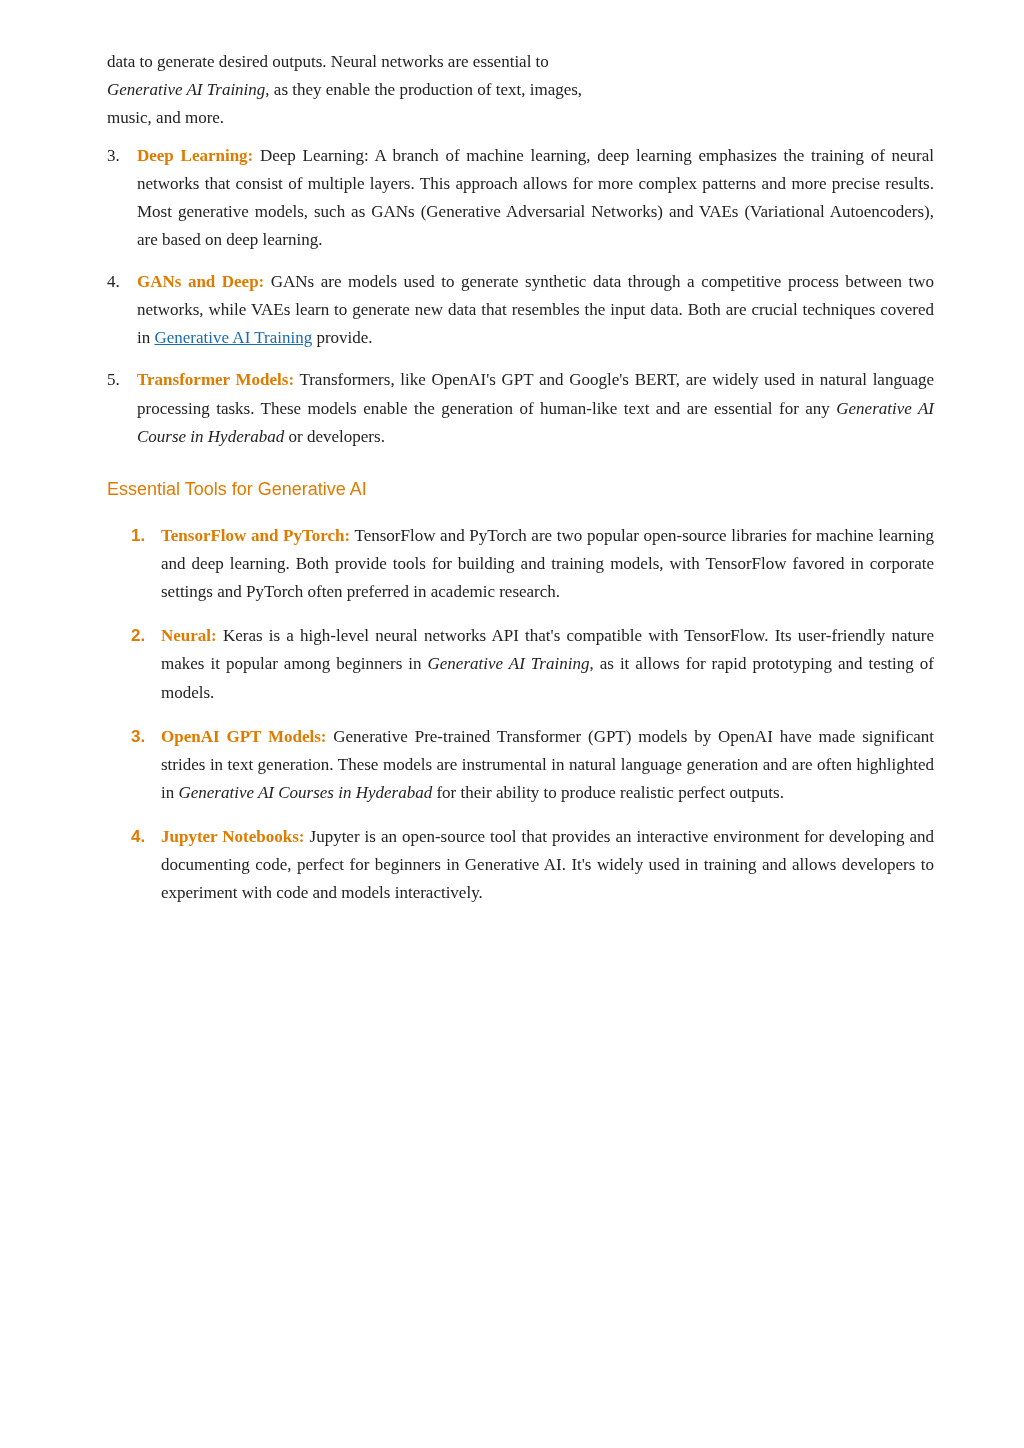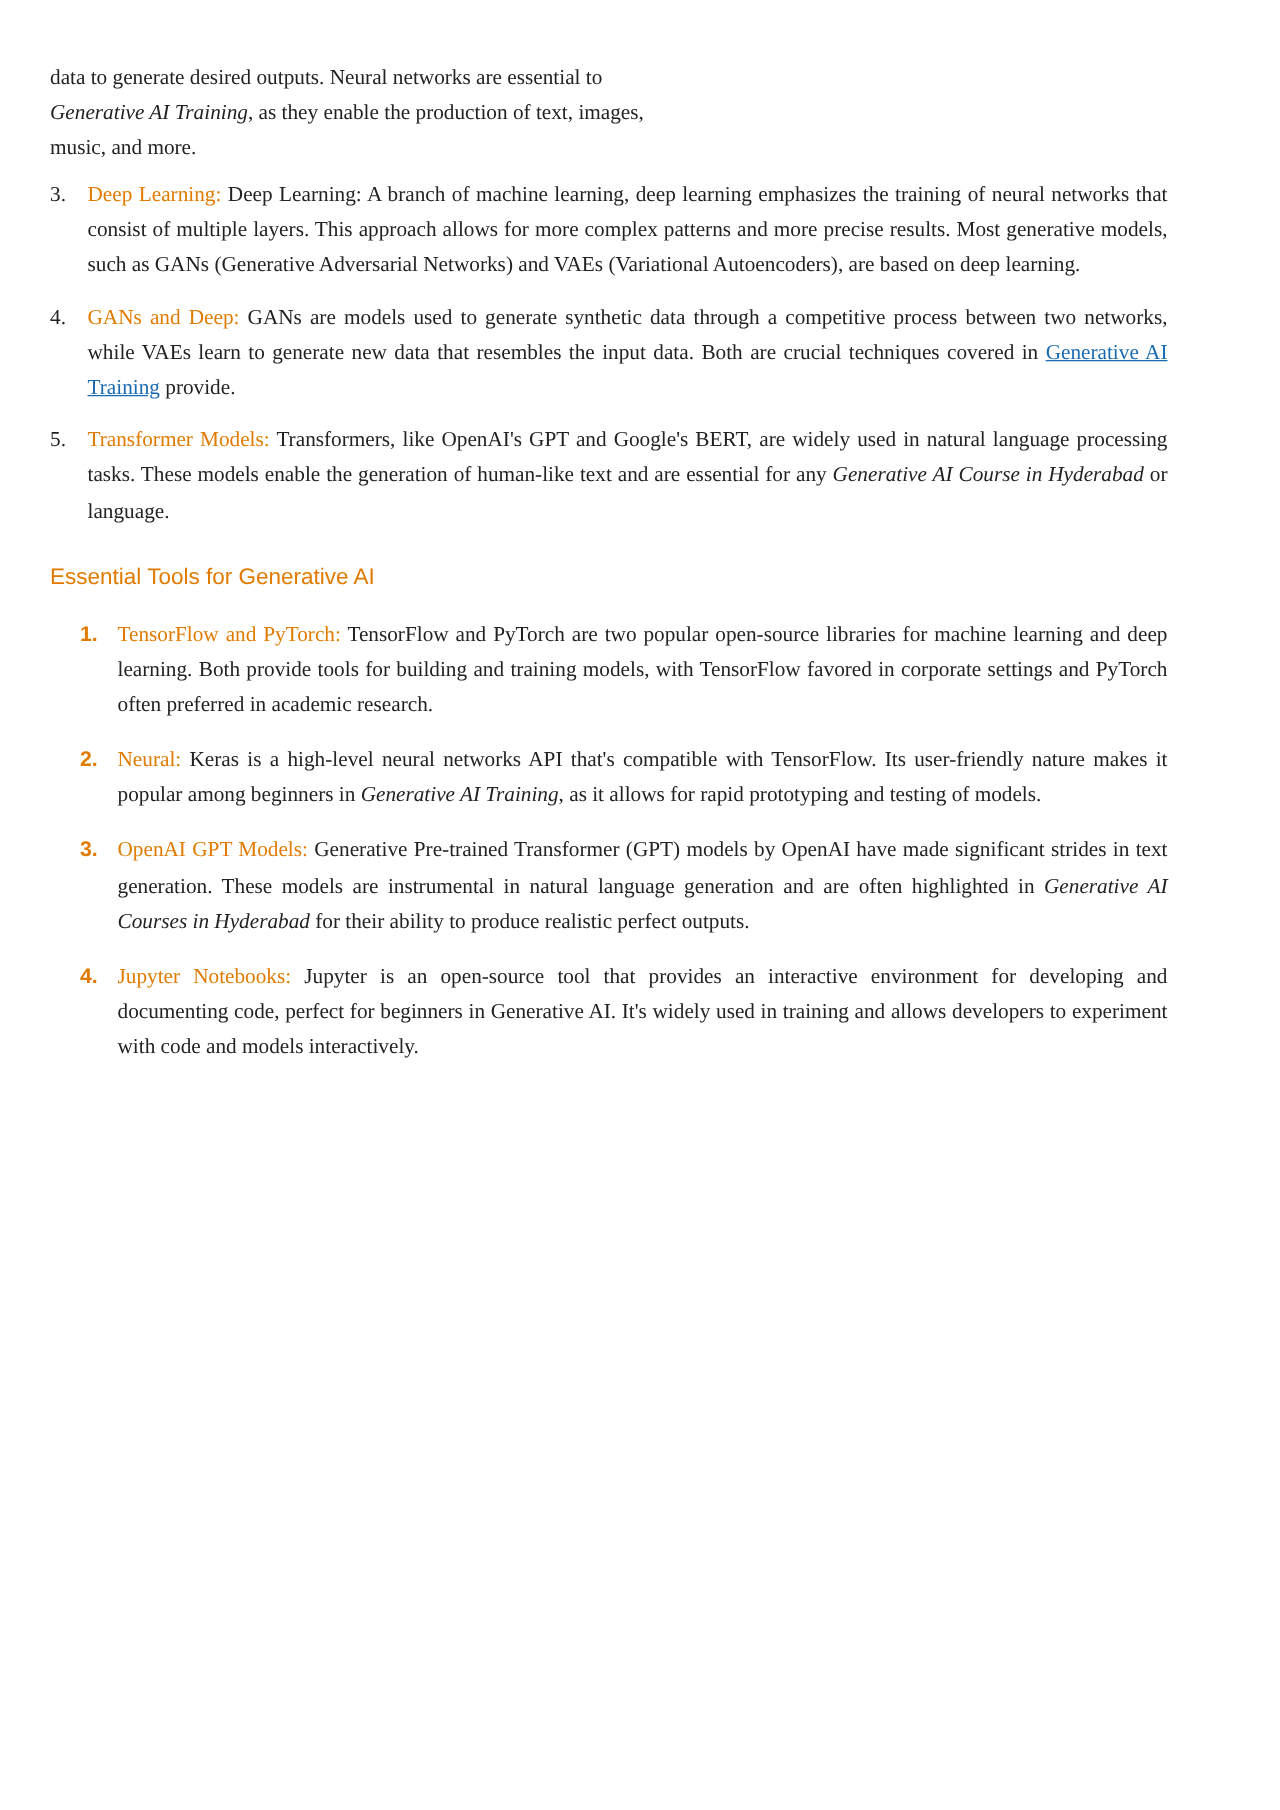--- a/index.html
+++ b/index.html
@@ -12,21 +12,21 @@
       background: #ffffff;
       font-family: Georgia, 'Times New Roman', serif;
       font-size: 17px;
       line-height: 1.65;
       color: #222222;
       width: 1024px;
       min-height: 1448px;
     }
 
     .page-container {
-      padding: 48px 90px 80px 40px;
+      padding: 48px 90px 80px 107px;
       max-width: 1024px;
     }
 
     .intro-text {
       margin-bottom: 10px;
       text-align: justify;
     }
 
     ol.main-list {
       list-style: none;
@@ -48,21 +48,21 @@
       font-weight: normal;
       flex-shrink: 0;
     }
 
     ol.main-list > li .list-content {
       flex: 1;
     }
 
     .orange {
       color: #e07b00;
-      font-weight: normal;
+      font-weight: bold;
     }
 
     .link {
       color: #1a6ab1;
       text-decoration: underline;
       cursor: pointer;
     }
 
     .section-heading {
       color: #e07b00;
@@ -131,21 +131,21 @@
       <span class="list-content">
         <span class="orange">GANs and Deep:</span>
         <span> GANs are models used to generate synthetic data through a competitive process between two networks, while VAEs learn to generate new data that resembles the input data. Both are crucial techniques covered in </span><a class="link" href="#">Generative AI Training</a><span> provide.</span>
       </span>
     </li>
 
     <li>
       <span class="list-number">5.</span>
       <span class="list-content">
         <span class="orange">Transformer Models:</span>
-        <span> Transformers, like OpenAI's GPT and Google's BERT, are widely used in natural language processing tasks. These models enable the generation of human-like text and are essential for any </span><em>Generative AI Course in Hyderabad</em><span> or language.</span>
+        <span> Transformers, like OpenAI's GPT and Google's BERT, are widely used in natural language processing tasks. These models enable the generation of human-like text and are essential for any </span><em>Generative AI Course in Hyderabad</em><span> or developers.</span>
       </span>
     </li>
 
   </ol>
 
   <div class="section-heading">Essential Tools for Generative AI</div>
 
 
   <ol class="tools-list">
 

